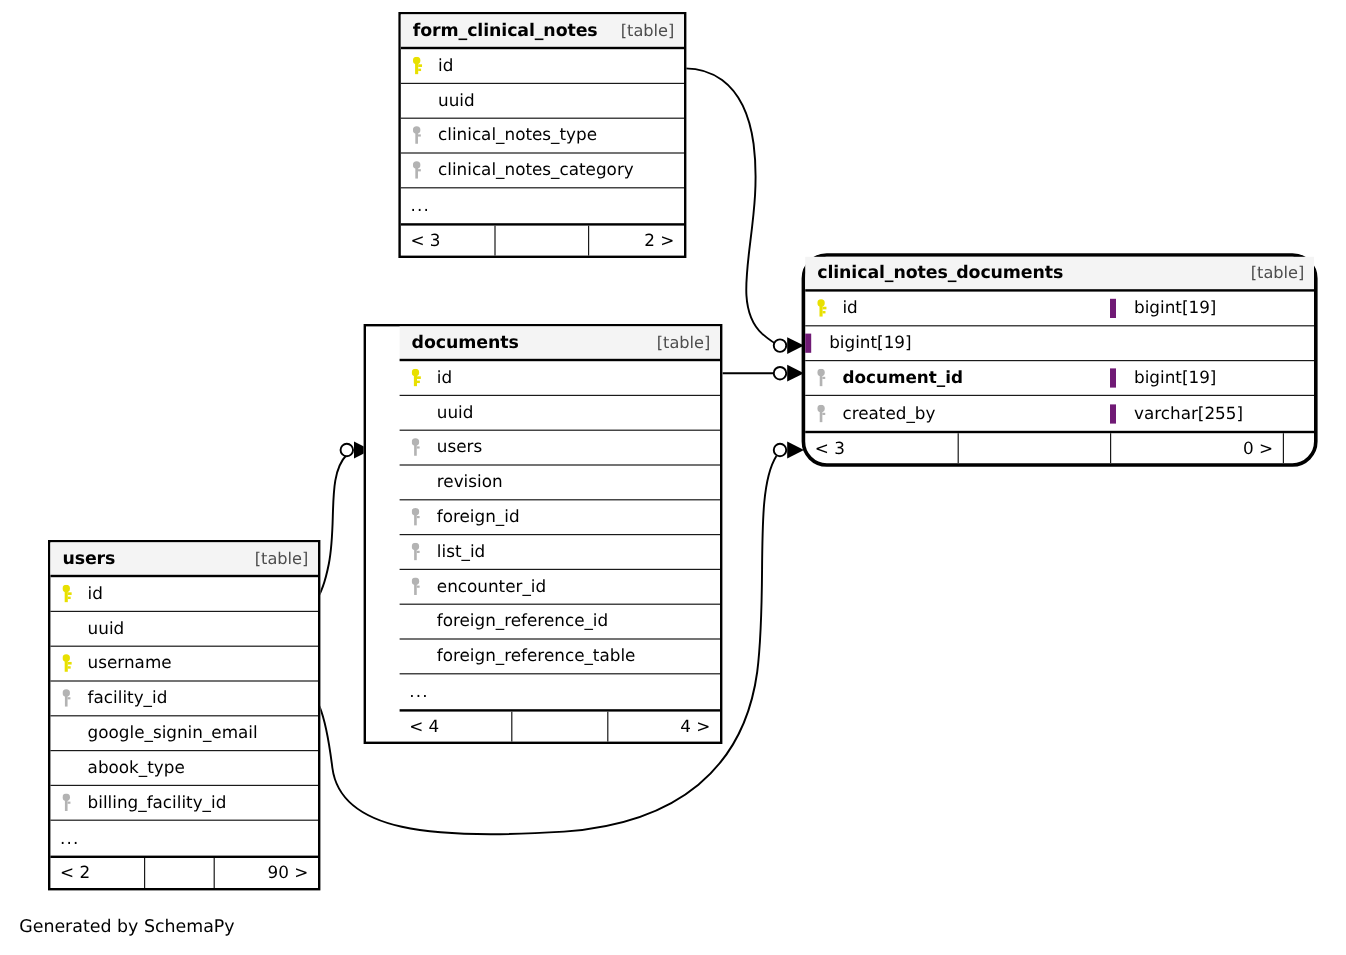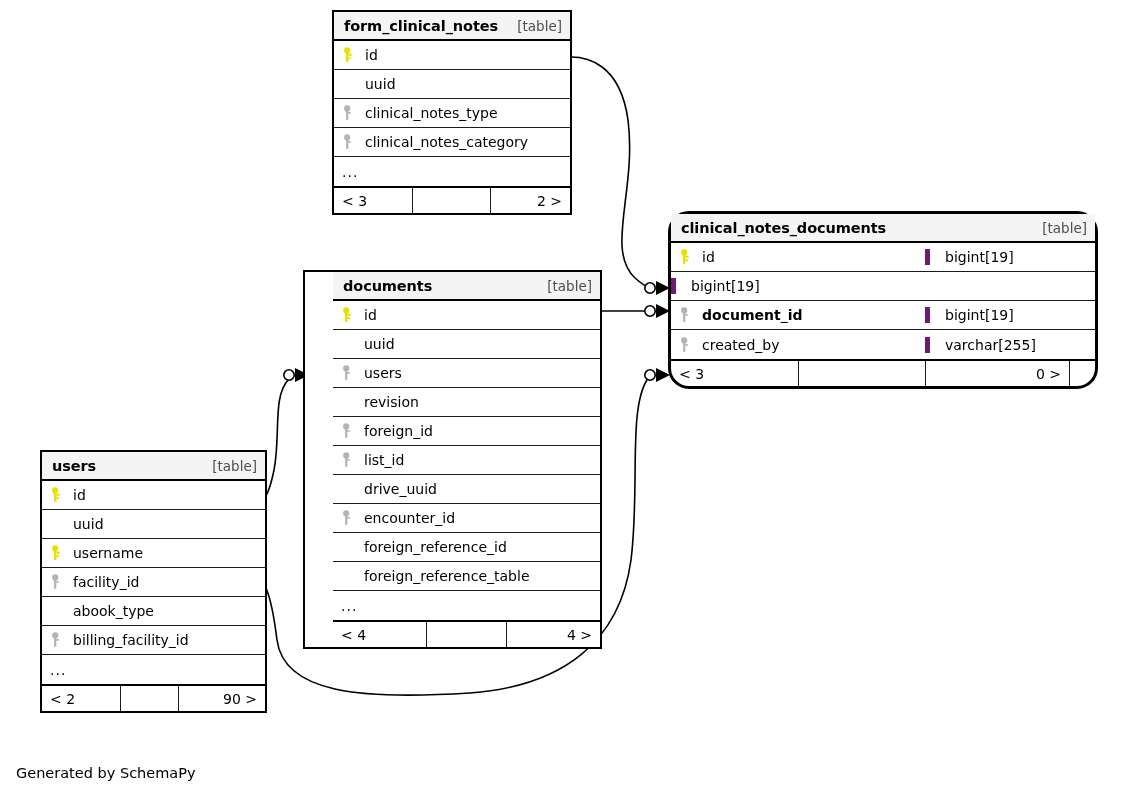--- a/index.html
+++ b/index.html
@@ -298,26 +298,20 @@
                 <circle cx="3.2" cy="3.4" r="3.1" fill="#b3b3b3"></circle>
                 <rect x="2.1" y="4.4" width="2.2" height="10.4" fill="#b3b3b3"></rect>
                 <rect x="4.3" y="7.0" width="2.4" height="1.8" fill="#b3b3b3"></rect>
               </svg>
           </span>
           <span class="colname">list_id</span>
         </div>
       </div>
       <div class="row">
         <div class="cell-name">
-          <span class="keyslot"></span>
-          <span class="colname">drive_uuid</span>
-        </div>
-      </div>
-      <div class="row">
-        <div class="cell-name">
           <span class="keyslot">
             <svg width="11" height="16" viewBox="0 0 11 16">
                 <circle cx="3.2" cy="3.4" r="3.1" fill="#b3b3b3"></circle>
                 <rect x="2.1" y="4.4" width="2.2" height="10.4" fill="#b3b3b3"></rect>
                 <rect x="4.3" y="7.0" width="2.4" height="1.8" fill="#b3b3b3"></rect>
               </svg>
           </span>
           <span class="colname">encounter_id</span>
         </div>
       </div>
@@ -390,20 +384,26 @@
                 <rect x="2.1" y="4.4" width="2.2" height="10.4" fill="#b3b3b3"></rect>
                 <rect x="4.3" y="7.0" width="2.4" height="1.8" fill="#b3b3b3"></rect>
               </svg>
           </span>
           <span class="colname">facility_id</span>
         </div>
       </div>
       <div class="row">
         <div class="cell-name">
           <span class="keyslot"></span>
+          <span class="colname">google_signin_email</span>
+        </div>
+      </div>
+      <div class="row">
+        <div class="cell-name">
+          <span class="keyslot"></span>
           <span class="colname">abook_type</span>
         </div>
       </div>
       <div class="row">
         <div class="cell-name">
           <span class="keyslot">
             <svg width="11" height="16" viewBox="0 0 11 16">
                 <circle cx="3.2" cy="3.4" r="3.1" fill="#b3b3b3"></circle>
                 <rect x="2.1" y="4.4" width="2.2" height="10.4" fill="#b3b3b3"></rect>
                 <rect x="4.3" y="7.0" width="2.4" height="1.8" fill="#b3b3b3"></rect>

